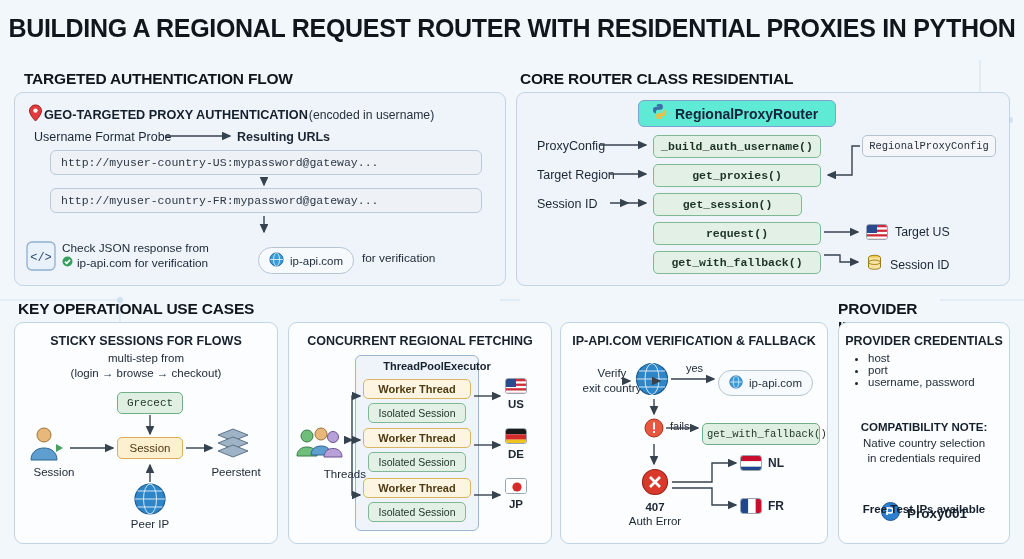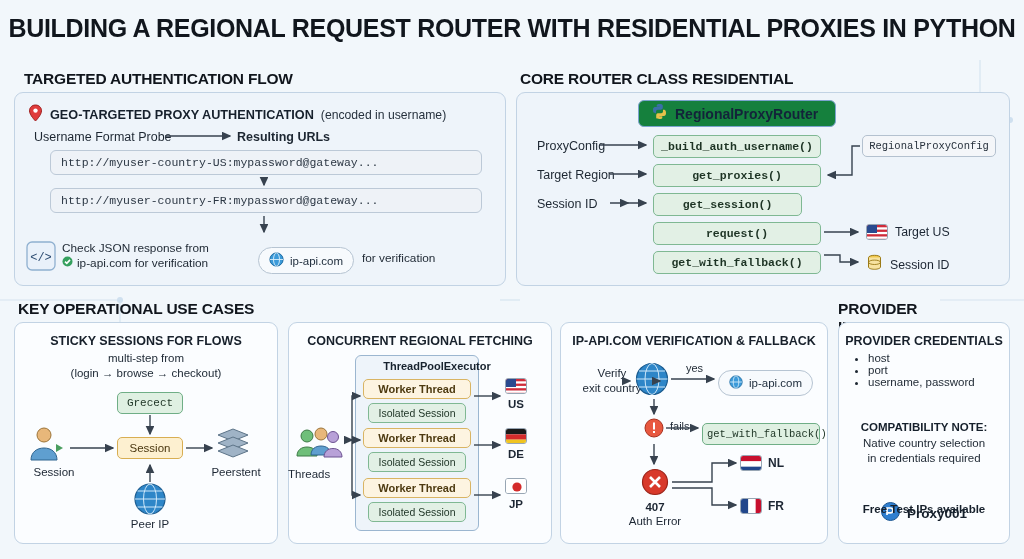--- a/index.html
+++ b/index.html
@@ -35,21 +35,21 @@
     font-size:11.5px; color:#2c3744; display:flex; align-items:center;
     padding-left:10px;
   }
   .method-box {
     position:absolute; background:#e2f0e5; border:1.5px solid #7fb893;
     border-radius:5px; height:23px; display:flex; align-items:center;
     justify-content:center; font-family:"Liberation Mono", monospace;
     font-size:11.5px; color:#1d3324; font-weight:bold;
   }
   .router-hd {
-    position:absolute; background:#15803d; border:1.5px solid #7ba3ce;
+    position:absolute; background:#5eead4; border:1.5px solid #7ba3ce;
     border-radius:6px; display:flex; align-items:center; gap:7px;
     padding:0 12px; height:27px;
   }
   .router-hd span.t { font-weight:bold; font-size:14px; color:#13233a; }
   .lbl { position:absolute; font-size:12.5px; color:#1d2732; }
   .lbl.b { font-weight:bold; }
   .tag-box {
     position:absolute; background:#f4f6f9; border:1px solid #b4c1cf;
     border-radius:5px; font-size:10.5px; display:flex; align-items:center;
     justify-content:center; color:#27313d; font-family:"Liberation Mono", monospace;
@@ -101,21 +101,21 @@
       <circle cx="1010" cy="120" r="3"></circle>
   </g>
 </svg>
 
 <div class="title">BUILDING A REGIONAL REQUEST ROUTER WITH RESIDENTIAL PROXIES IN PYTHON</div>
 
 <div class="sec-title" style="left:24px; top:70px;">TARGETED AUTHENTICATION FLOW</div>
 
 <div class="panel" style="left:14px; top:92px; width:492px; height:194px;"></div>
 
-<div style="position:absolute; left:28px; top:104px; display:flex; align-items:center; gap:7px;">
+<div style="position:absolute; left:28px; top:104px; display:flex; align-items:center; gap:1px;">
   <span>
     <svg width="15" height="18" viewBox="0 0 15 18">
         <path d="M7.5 1C4 1 1.5 3.5 1.5 6.8c0 4.3 6 10.2 6 10.2s6-5.9 6-10.2C13.5 3.5 11 1 7.5 1z" fill="#e03c3c" stroke="#9e1d1d" stroke-width="1"></path>
         <circle cx="7.5" cy="6.6" r="2.2" fill="#fff"></circle>
       </svg>
   </span>
   <span style="font-size:12.7px; font-weight:bold; color:#16202c;">GEO-TARGETED PROXY AUTHENTICATION</span>
   <span style="font-size:12.2px; color:#26313d;">(encoded in username)</span>
 </div>
 
@@ -268,21 +268,21 @@
 <div style="position:absolute; left:295px; top:424px;">
   <svg width="48" height="40" viewBox="0 0 48 40">
       <circle cx="12" cy="12" r="6" fill="#6fbf7a" stroke="#3d7b46" stroke-width="1"></circle>
       <path d="M2 32c0-6 4.5-9 10-9s10 3 10 9z" fill="#6fbf7a" stroke="#3d7b46" stroke-width="1"></path>
       <circle cx="26" cy="10" r="6" fill="#e8b77a" stroke="#9c7438" stroke-width="1"></circle>
       <path d="M16 31c0-6 4.5-9 10-9s10 3 10 9z" fill="#5f9fd0" stroke="#2f6590" stroke-width="1"></path>
       <circle cx="38" cy="13" r="5.5" fill="#b8a1d8" stroke="#6d5392" stroke-width="1"></circle>
       <path d="M29 33c0-5.5 4-8.5 9-8.5s9 3 9 8.5z" fill="#b8a1d8" stroke="#6d5392" stroke-width="1"></path>
     </svg>
 </div>
-<div style="position:absolute; left:288px; top:468px; width:78px; text-align:left; font-size:11.5px;">Threads</div>
+<div style="position:absolute; left:288px; top:468px; width:78px; text-align:right; font-size:11.5px;">Threads</div>
 
 <div style="position:absolute; left:505px; top:378px; text-align:center;">
   <span class="flag">
     <svg width="22" height="16" viewBox="0 0 22 16">
         <rect width="22" height="16" fill="#fff"></rect>
         <g fill="#cf2b3a">
           <rect y="0" width="22" height="2.3"></rect>
           <rect y="4.6" width="22" height="2.3"></rect>
           <rect y="9.2" width="22" height="2.3"></rect>
           <rect y="13.8" width="22" height="2.2"></rect>

